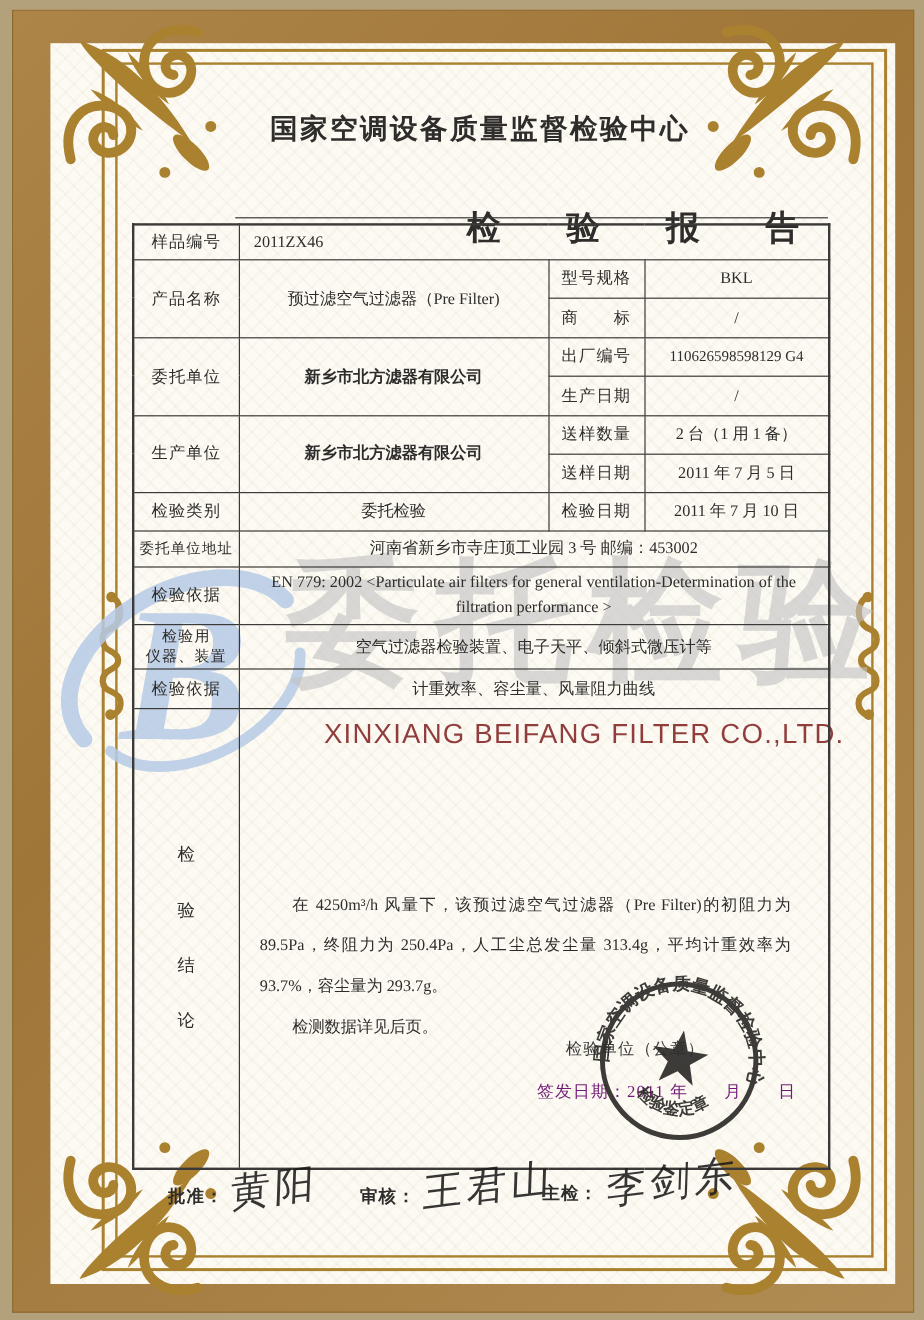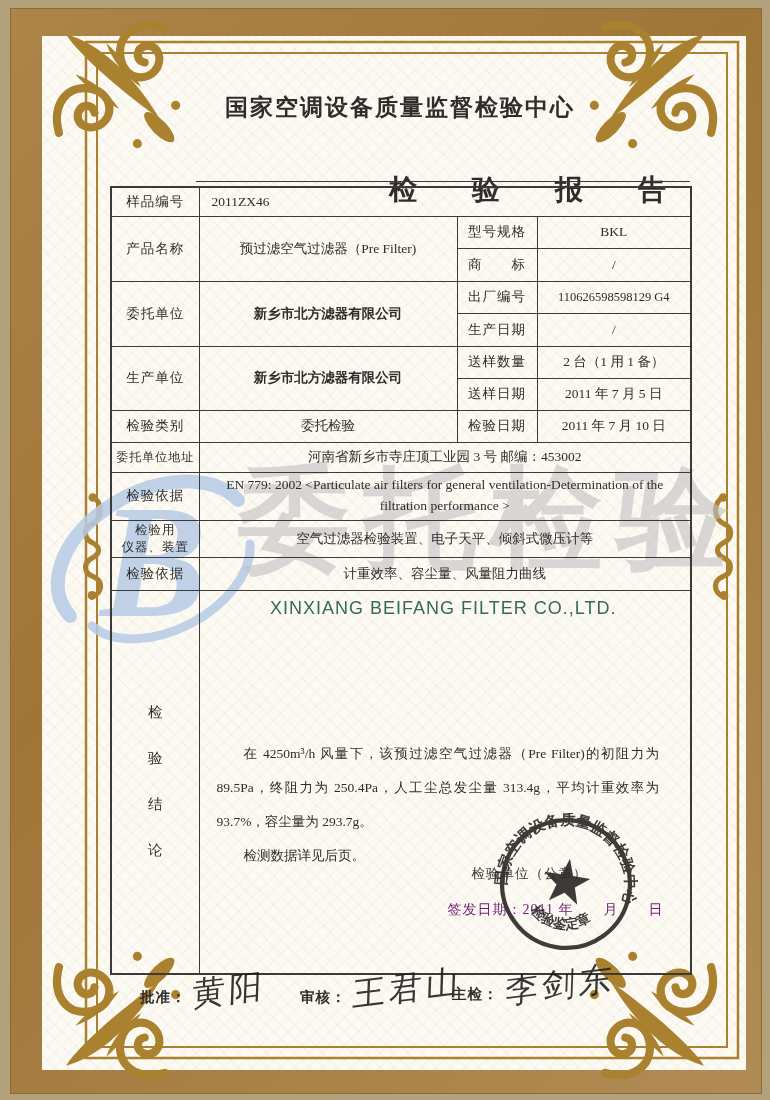--- a/index.html
+++ b/index.html
@@ -21,21 +21,21 @@
           repeating-linear-gradient(-45deg,rgba(150,120,70,.035) 0 2px,transparent 2px 10px);}
   .frame-svg{position:absolute;left:0;top:0;width:770px;height:1100px;pointer-events:none;}
 
   
   .wm-cn{position:absolute;left:238px;top:462px;width:520px;
          font-family:"DejaVu Sans","Liberation Sans",sans-serif;
          font-size:112px;font-weight:bold;letter-spacing:14px;line-height:1;
          color:#c3c3c3;opacity:.62;white-space:nowrap;}
   .wm-en{position:absolute;left:270px;top:598px;
          font-family:"Liberation Sans","DejaVu Sans",sans-serif;
-         font-size:18px;letter-spacing:1px;color:#14532d;opacity:.85;white-space:nowrap;}
+         font-size:23px;letter-spacing:1px;color:#7f1d1d;opacity:.85;white-space:nowrap;}
   .wm-logo{position:absolute;left:42px;top:448px;width:230px;height:210px;opacity:.85;}
 
   
   .org-title{position:absolute;left:110px;top:92px;width:580px;text-align:center;
              font-size:23px;font-weight:bold;letter-spacing:2px;color:var(--ink);}
   .report-title{position:absolute;left:110px;top:126px;width:580px;text-align:right;
              font-size:28px;font-weight:bold;letter-spacing:24px;text-indent:24px;color:var(--ink);margin-top:45px;}
   .report-line{position:absolute;left:110px;top:161px;width:580px;height:22px;font-size:14.5px;color:var(--ink);}
   .report-no{position:absolute;left:0;top:0;}
   .pages-info{position:absolute;right:0;top:0;letter-spacing:2px;}

